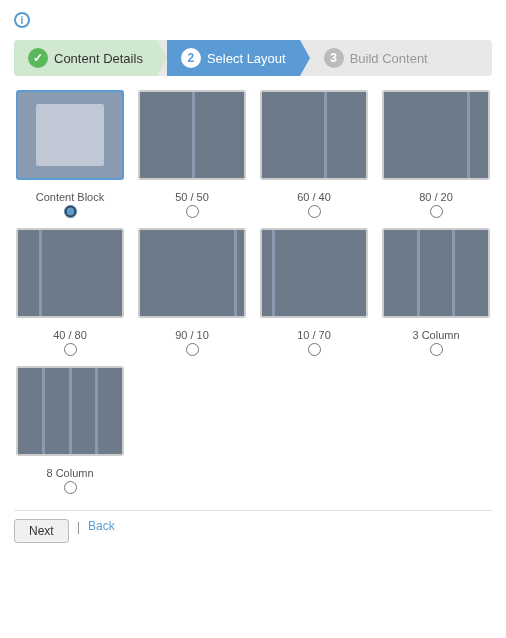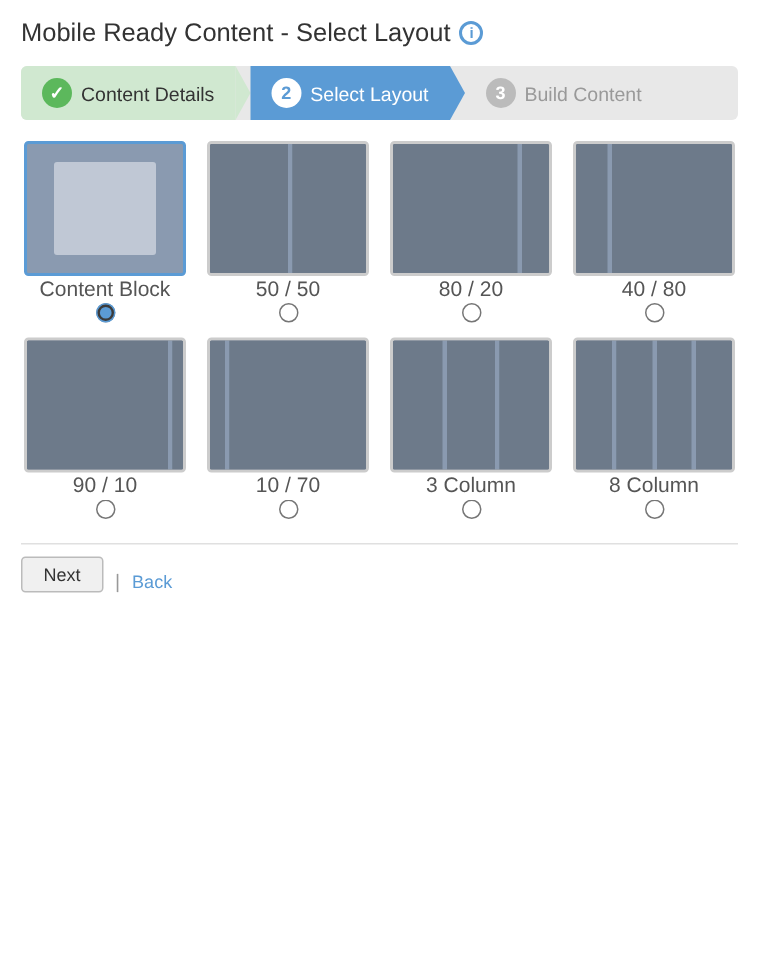--- a/index.html
+++ b/index.html
@@ -124,23 +124,23 @@
       width: 108px;
       height: 90px;
       border: 2px solid #ccc;
       border-radius: 3px;
       display: flex;
       overflow: hidden;
       background: #6d7a8a;
       position: relative;
     }
     .layout-label {
-      font-size: 14px;
+      font-size: 11px;
       color: #555;
-      margin-top: 0;
+      margin-top: 11px;
       text-align: right;
     }
     .layout-radio {
       margin-top: 2px;
       accent-color: #5b9bd5;
       width: 13px;
       height: 13px;
     }
 
     
@@ -168,21 +168,21 @@
     .content-block-inner {
       width: 68px;
       height: 62px;
       background: #c0c8d5;
       border-radius: 2px;
     }
 
     
     .footer {
       display: flex;
-      align-items: flex-end;
+      align-items: flex-start;
       gap: 8px;
       padding-top: 8px;
       border-top: 1px solid #e0e0e0;
     }
     .btn-next {
       padding: 4px 14px;
       background: #f0f0f0;
       border: 1px solid #bbb;
       border-radius: 3px;
       font-size: 12px;
@@ -200,21 +200,20 @@
       font-size: 12px;
       cursor: pointer;
     }
   </style>
 </head>
 <body>
 
 <div class="page-wrapper">
 
   <div class="page-title">
-    <span>Mobile Ready Content - Select Layout</span>
     <span class="info-icon">i</span>
   </div>
 
   <div class="steps-bar">
     <div class="step step-completed">
       <div class="step-circle step-circle-completed">✓</div>
       <span>Content Details</span>
     </div>
     <div class="step-divider step-divider-from-completed"></div>
     <div class="step step-active">
@@ -241,20 +240,29 @@
     <div class="layout-item">
       <div class="layout-preview" style="gap:0">
         <div class="col-seg" style="width:50%"></div>
         <div class="col-gap"></div>
         <div class="col-seg" style="flex:1"></div>
       </div>
       <span class="layout-label">50 / 50</span>
       <input type="radio" class="layout-radio" name="layout" style="">
     </div>
 
+    <div class="layout-item">
+      <div class="layout-preview">
+        <div class="col-seg" style="width:60%"></div>
+        <div class="col-gap"></div>
+        <div class="col-seg" style="flex:1"></div>
+      </div>
+      <span class="layout-label">60 / 40</span>
+      <input type="radio" class="layout-radio" name="layout" style="">
+    </div>
 
 
 
 
     <div class="layout-item">
       <div class="layout-preview">
         <div class="col-seg" style="width:80%"></div>
         <div class="col-gap"></div>
         <div class="col-seg" style="flex:1"></div>
       </div>

